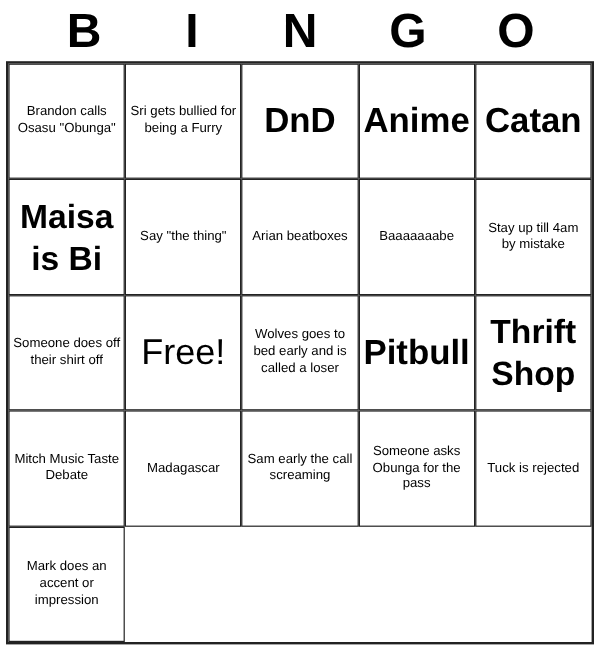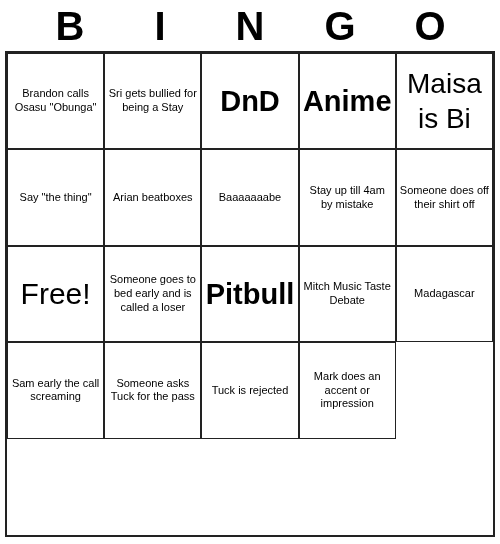--- a/index.html
+++ b/index.html
@@ -45,50 +45,52 @@
       font-size: 11px;
       font-family: Arial, sans-serif;
       line-height: 1.25;
     }
     .bingo-cell.large-text {
       font-size: 29px;
       font-weight: bold;
     }
     .bingo-cell.xlarge-text {
       font-size: 28px;
-      font-weight: normal;
+      font-weight: bold;
     }
     .bingo-cell.free {
       font-size: 30px;
       font-weight: normal;
     }
   </style>
 </head>
 <body>
 
 <div id="bingo-header">
 <div class="bingo-letter">B</div>
     <div class="bingo-letter">I</div>
     <div class="bingo-letter">N</div>
     <div class="bingo-letter">G</div>
     <div class="bingo-letter">O</div>
   </div>
 <div id="bingo-grid">
 <div class="bingo-cell">Brandon calls Osasu "Obunga"</div>
-    <div class="bingo-cell">Sri gets bullied for being a Stay</div>
+    <div class="bingo-cell">Sri gets bullied for being a Furry</div>
     <div class="bingo-cell large-text">DnD</div>
     <div class="bingo-cell large-text">Anime</div>
+    <div class="bingo-cell large-text">Catan</div>
     <div class="bingo-cell xlarge-text">Maisa is Bi</div>
     <div class="bingo-cell">Say "the thing"</div>
     <div class="bingo-cell">Arian beatboxes</div>
     <div class="bingo-cell">Baaaaaaabe</div>
     <div class="bingo-cell">Stay up till 4am by mistake</div>
     <div class="bingo-cell">Someone does off their shirt off</div>
     <div class="bingo-cell free">Free!</div>
-    <div class="bingo-cell">Someone goes to bed early and is called a loser</div>
+    <div class="bingo-cell">Wolves goes to bed early and is called a loser</div>
     <div class="bingo-cell large-text">Pitbull</div>
+    <div class="bingo-cell xlarge-text">Thrift Shop</div>
     <div class="bingo-cell">Mitch Music Taste Debate</div>
     <div class="bingo-cell">Madagascar</div>
     <div class="bingo-cell">Sam early the call screaming</div>
-    <div class="bingo-cell">Someone asks Tuck for the pass</div>
+    <div class="bingo-cell">Someone asks Obunga for the pass</div>
     <div class="bingo-cell">Tuck is rejected</div>
     <div class="bingo-cell">Mark does an accent or impression</div>
   </div>
 
 </body></html>

